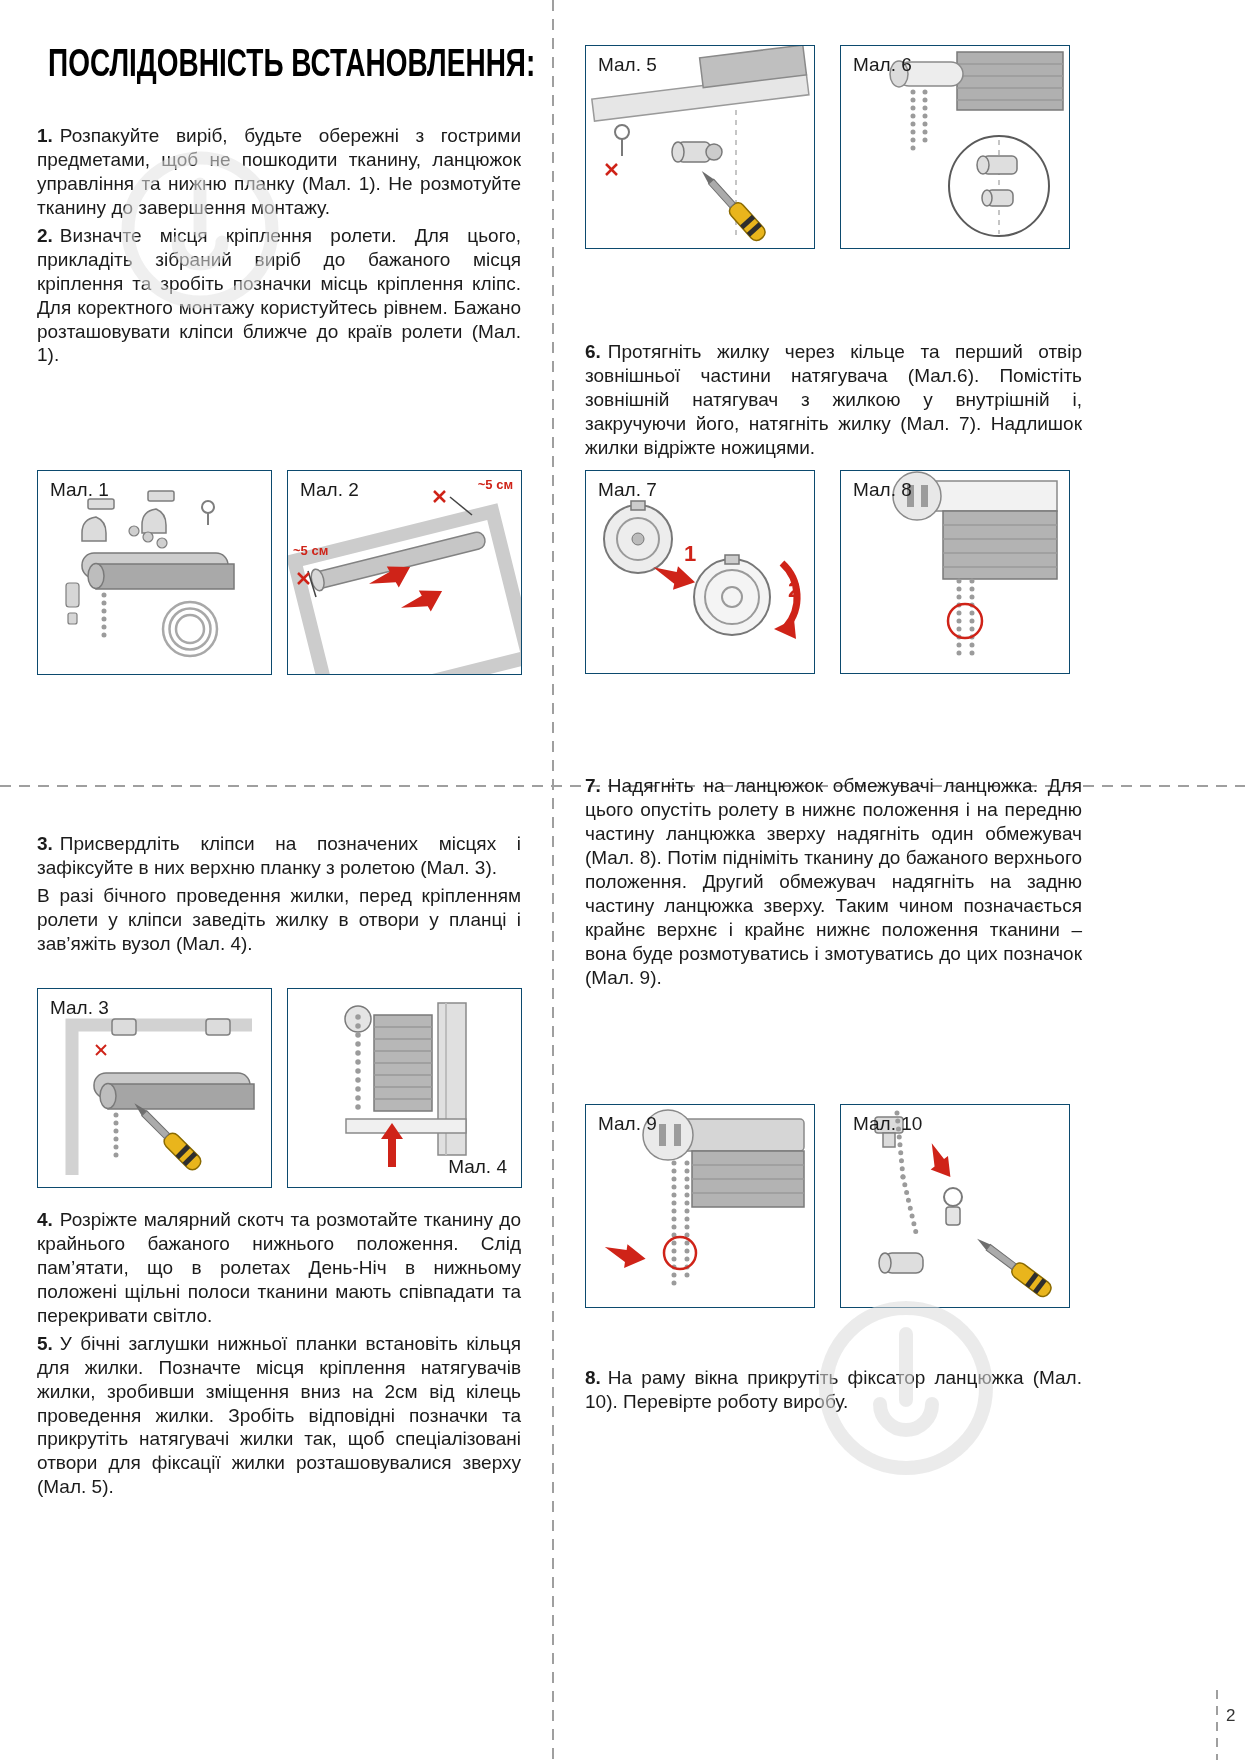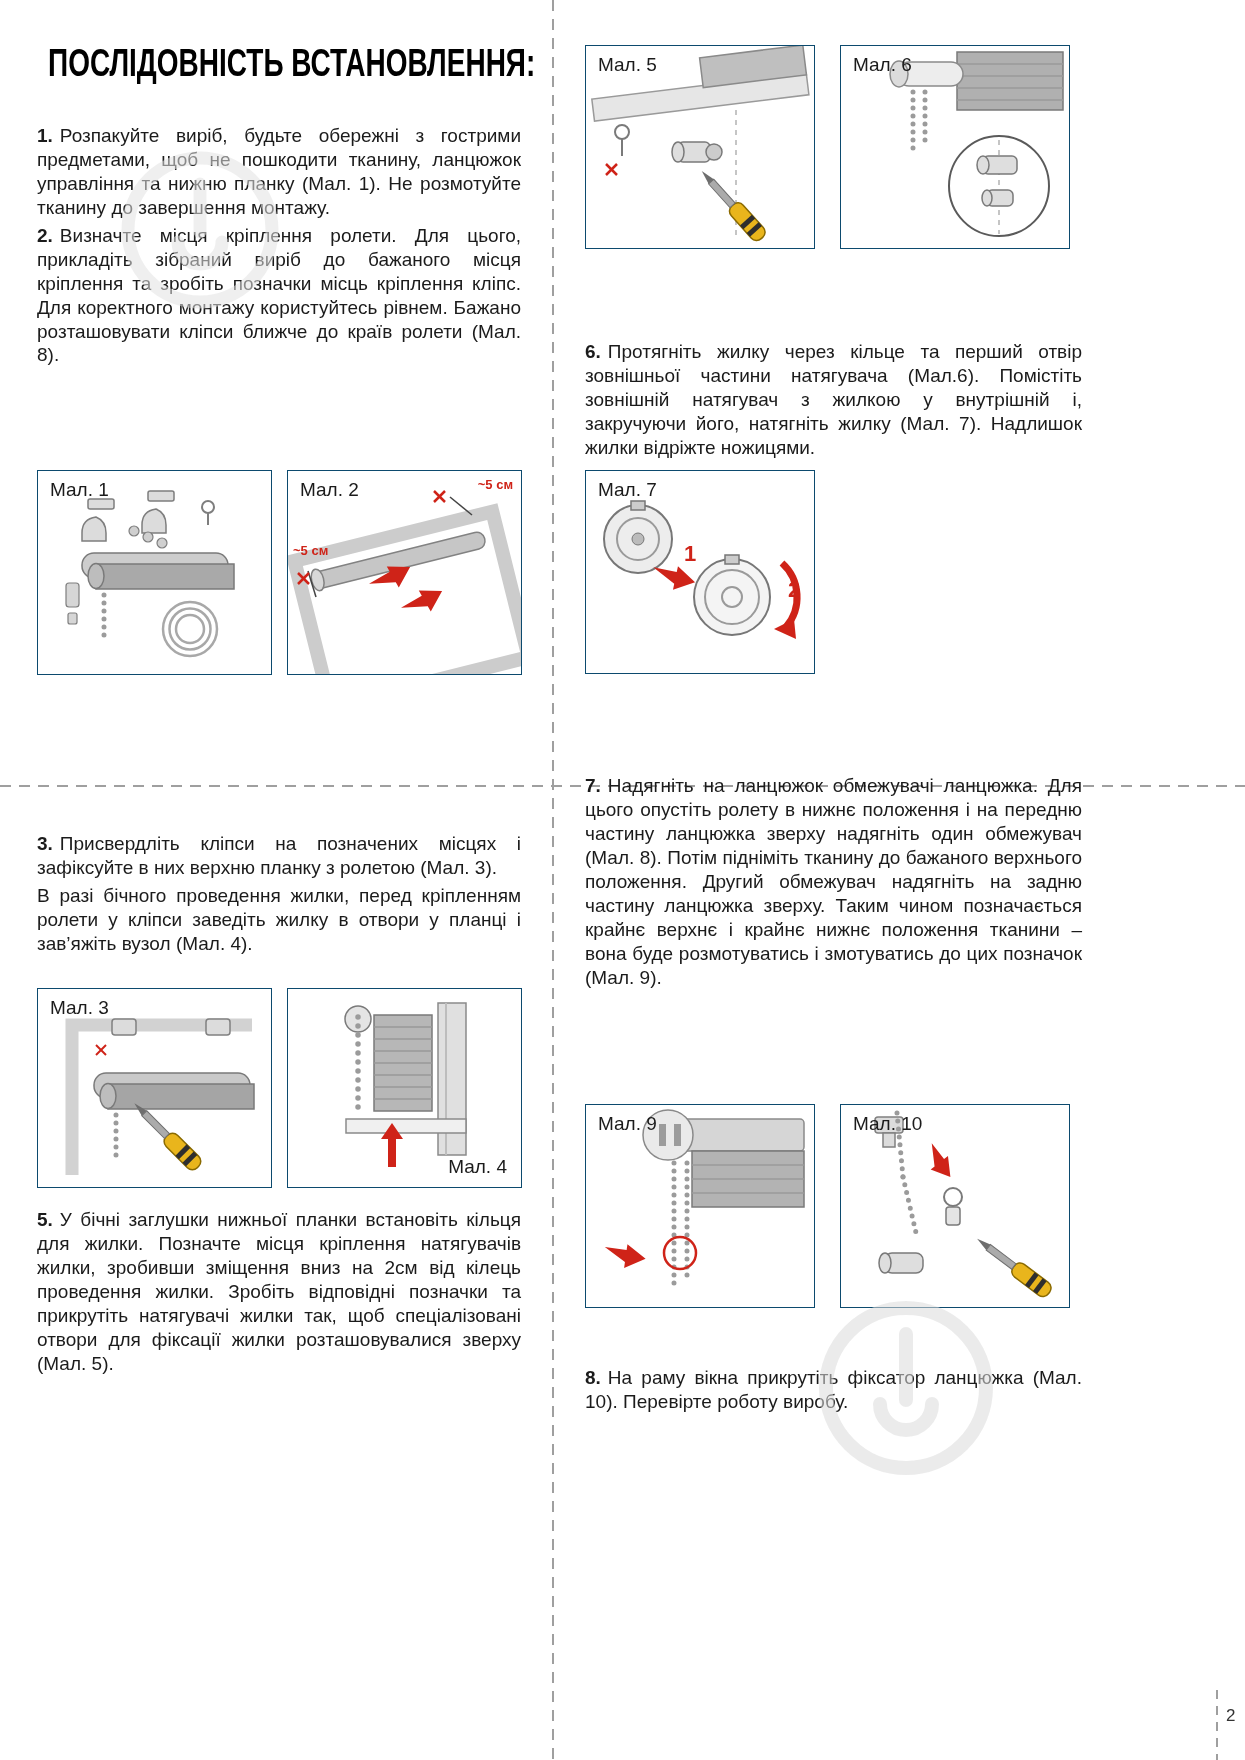--- a/index.html
+++ b/index.html
@@ -39,33 +39,34 @@
   </svg>
   <svg class="wm" style="left:806px;top:1288px;width:200px;height:200px;" viewBox="0 0 200 200">
     <circle cx="100" cy="100" r="80" fill="none" stroke="#dcdcdc" stroke-width="14"></circle>
     <path d="M100 46 v66 m-26 4 a26 26 0 0 0 52 0" fill="none" stroke="#dcdcdc" stroke-width="14" stroke-linecap="round"></path>
   </svg>
 
   <h1 class="title">ПОСЛІДОВНІСТЬ ВСТАНОВЛЕННЯ:</h1>
 
   <div class="textblock" style="left:37px;top:124px;width:484px;">
     <p><b>1.</b><span>Розпакуйте виріб, будьте обережні з гострими предметами, щоб не пошкодити тканину, ланцюжок управління та нижню планку (Мал. 1). Не розмотуйте тканину до завершення монтажу.</span></p>
-    <p><b>2.</b><span>Визначте місця кріплення ролети. Для цього, прикладіть зібраний виріб до бажаного місця кріплення та зробіть позначки місць кріплення кліпс. Для коректного монтажу користуйтесь рівнем. Бажано розташовувати кліпси ближче до країв ролети (Мал. 8).</span></p>
+    <p><b>2.</b><span>Визначте місця кріплення ролети. Для цього, прикладіть зібраний виріб до бажаного місця кріплення та зробіть позначки місць кріплення кліпс. Для коректного монтажу користуйтесь рівнем. Бажано розташовувати кліпси ближче до країв ролети (Мал. 1).</span></p>
   </div>
 
   <div class="textblock" style="left:585px;top:292px;width:497px;margin-top:48px;">
     <p><b>6.</b><span>Протягніть жилку через кільце та перший отвір зовнішньої частини натягувача (Мал.6). Помістіть зовнішній натягувач з жилкою у внутрішній і, закручуючи його, натягніть жилку (Мал. 7). Надлишок жилки відріжте ножицями.</span></p>
   </div>
 
   <div class="textblock" style="left:37px;top:820px;width:484px;margin-top:12px;">
     <p><b>3.</b><span>Присвердліть кліпси на позначених місцях і зафіксуйте в них верхню планку з ролетою (Мал. 3).</span></p>
     <p><span>В разі бічного проведення жилки, перед кріпленням ролети у кліпси заведіть жилку в отвори у планці і зав’яжіть вузол (Мал. 4).</span></p>
   </div>
 
   <div class="textblock" style="left:37px;top:1208px;width:484px;">
+    <p><b>4.</b><span>Розріжте малярний скотч та розмотайте тканину до крайнього бажаного нижнього положення. Слід пам’ятати, що в ролетах День-Ніч в нижньому положені щільні полоси тканини мають співпадати та перекривати світло.</span></p>
     <p><b>5.</b><span>У бічні заглушки нижньої планки встановіть кільця для жилки. Позначте місця кріплення натягувачів жилки, зробивши зміщення вниз на 2см від кілець проведення жилки. Зробіть відповідні позначки та прикрутіть натягувачі жилки так, щоб спеціалізовані отвори для фіксації жилки розташовувалися зверху (Мал. 5).</span></p>
   </div>
 
   <div class="textblock" style="left:585px;top:774px;width:497px;">
     <p><b>7.</b><span>Надягніть на ланцюжок обмежувачі ланцюжка. Для цього опустіть ролету в нижнє положення і на передню частину ланцюжка зверху надягніть один обмежувач (Мал. 8). Потім підніміть тканину до бажаного верхнього положення. Другий обмежувач надягніть на задню частину ланцюжка зверху. Таким чином позначається крайнє верхнє і крайнє нижнє положення тканини – вона буде розмотуватись і змотуватись до цих позначок (Мал. 9).</span></p>
   </div>
 
   <div class="textblock" style="left:585px;top:1366px;width:497px;">
     <p><b>8.</b><span>На раму вікна прикрутіть фіксатор ланцюжка (Мал. 10). Перевірте роботу виробу.</span></p>
   </div>
@@ -263,20 +264,43 @@
         <circle cx="146" cy="126" r="38" fill="#f4f4f4" stroke="#777777" stroke-width="2"></circle>
         <circle cx="146" cy="126" r="27" fill="none" stroke="#9a9a9a" stroke-width="2"></circle>
         <circle cx="146" cy="126" r="10" fill="none" stroke="#9a9a9a" stroke-width="2"></circle>
         <rect x="139" y="84" width="14" height="9" fill="#cccccc" stroke="#777777" stroke-width="1.5"></rect>
       </g>
       <path d="M196 92 a46 46 0 0 1 4 64" fill="none" stroke="#cf2318" stroke-width="7"></path>
       <polygon fill="#cf2318" points="188,158 208,148 210,168"></polygon>
     </svg>
   </figure>
 
+  <figure class="fig" style="left:840px;top:470px;width:228px;height:202px;">
+    <span class="fig-label">Мал. 8</span>
+    <svg class="fig-art" viewBox="0 0 228 202">
+      <g>
+        <rect x="64" y="10" width="152" height="30" fill="#f2f2f2" stroke="#8a8a8a" stroke-width="1.5"></rect>
+        <circle cx="76" cy="25" r="24" fill="#e8e8e8" stroke="#8a8a8a" stroke-width="1.5"></circle>
+        <rect x="66" y="14" width="7" height="22" fill="#9c9c9c"></rect>
+        <rect x="80" y="14" width="7" height="22" fill="#9c9c9c"></rect>
+      </g>
+      <g>
+        <rect x="102" y="40" width="114" height="68" fill="#b3b3b3" stroke="#7a7a7a" stroke-width="1.5"></rect>
+        <g stroke="#9a9a9a" stroke-width="1.5">
+          <line x1="102" y1="54" x2="216" y2="54"></line>
+            <line x1="102" y1="68" x2="216" y2="68"></line>
+          <line x1="102" y1="82" x2="216" y2="82"></line>
+            <line x1="102" y1="96" x2="216" y2="96"></line>
+        </g>
+      </g>
+      <line x1="118" y1="110" x2="118" y2="188" stroke="#9b9b9b" stroke-width="5" stroke-linecap="round" stroke-dasharray="0 8"></line>
+      <line x1="131" y1="110" x2="131" y2="188" stroke="#9b9b9b" stroke-width="5" stroke-linecap="round" stroke-dasharray="0 8"></line>
+      <circle cx="124" cy="150" r="17" fill="none" stroke="#cf2318" stroke-width="2.5"></circle>
+    </svg>
+  </figure>
 
   <figure class="fig" style="left:585px;top:1104px;width:228px;height:202px;">
     <span class="fig-label">Мал. 9</span>
     <svg class="fig-art" viewBox="0 0 228 202">
       <g>
         <rect x="68" y="14" width="150" height="32" rx="4" fill="#d6d6d6" stroke="#8a8a8a" stroke-width="1.5"></rect>
         <circle cx="82" cy="30" r="25" fill="#eaeaea" stroke="#8a8a8a" stroke-width="1.5"></circle>
         <rect x="73" y="19" width="7" height="22" fill="#9c9c9c"></rect>
         <rect x="88" y="19" width="7" height="22" fill="#9c9c9c"></rect>
         <rect x="106" y="46" width="112" height="56" fill="#b3b3b3" stroke="#7a7a7a" stroke-width="1.5"></rect>

